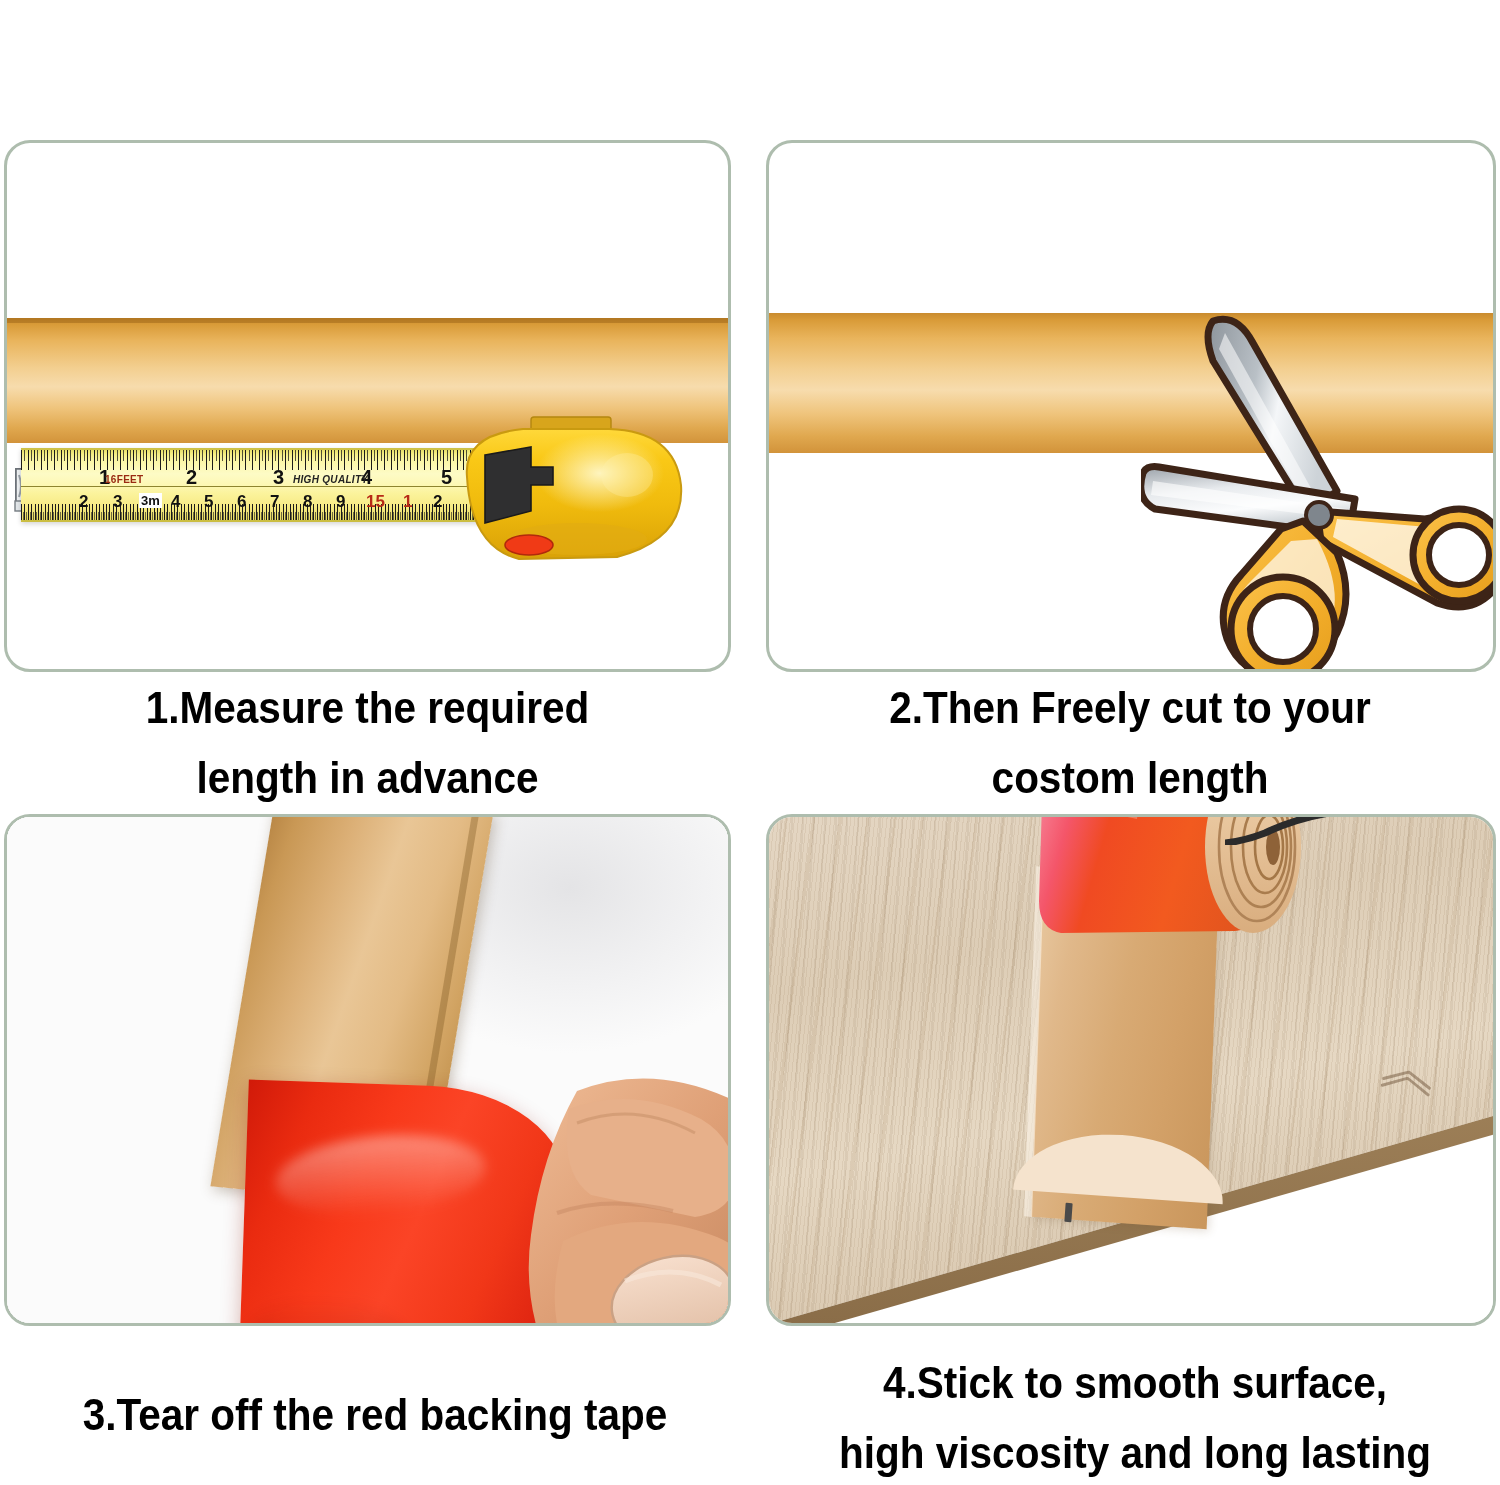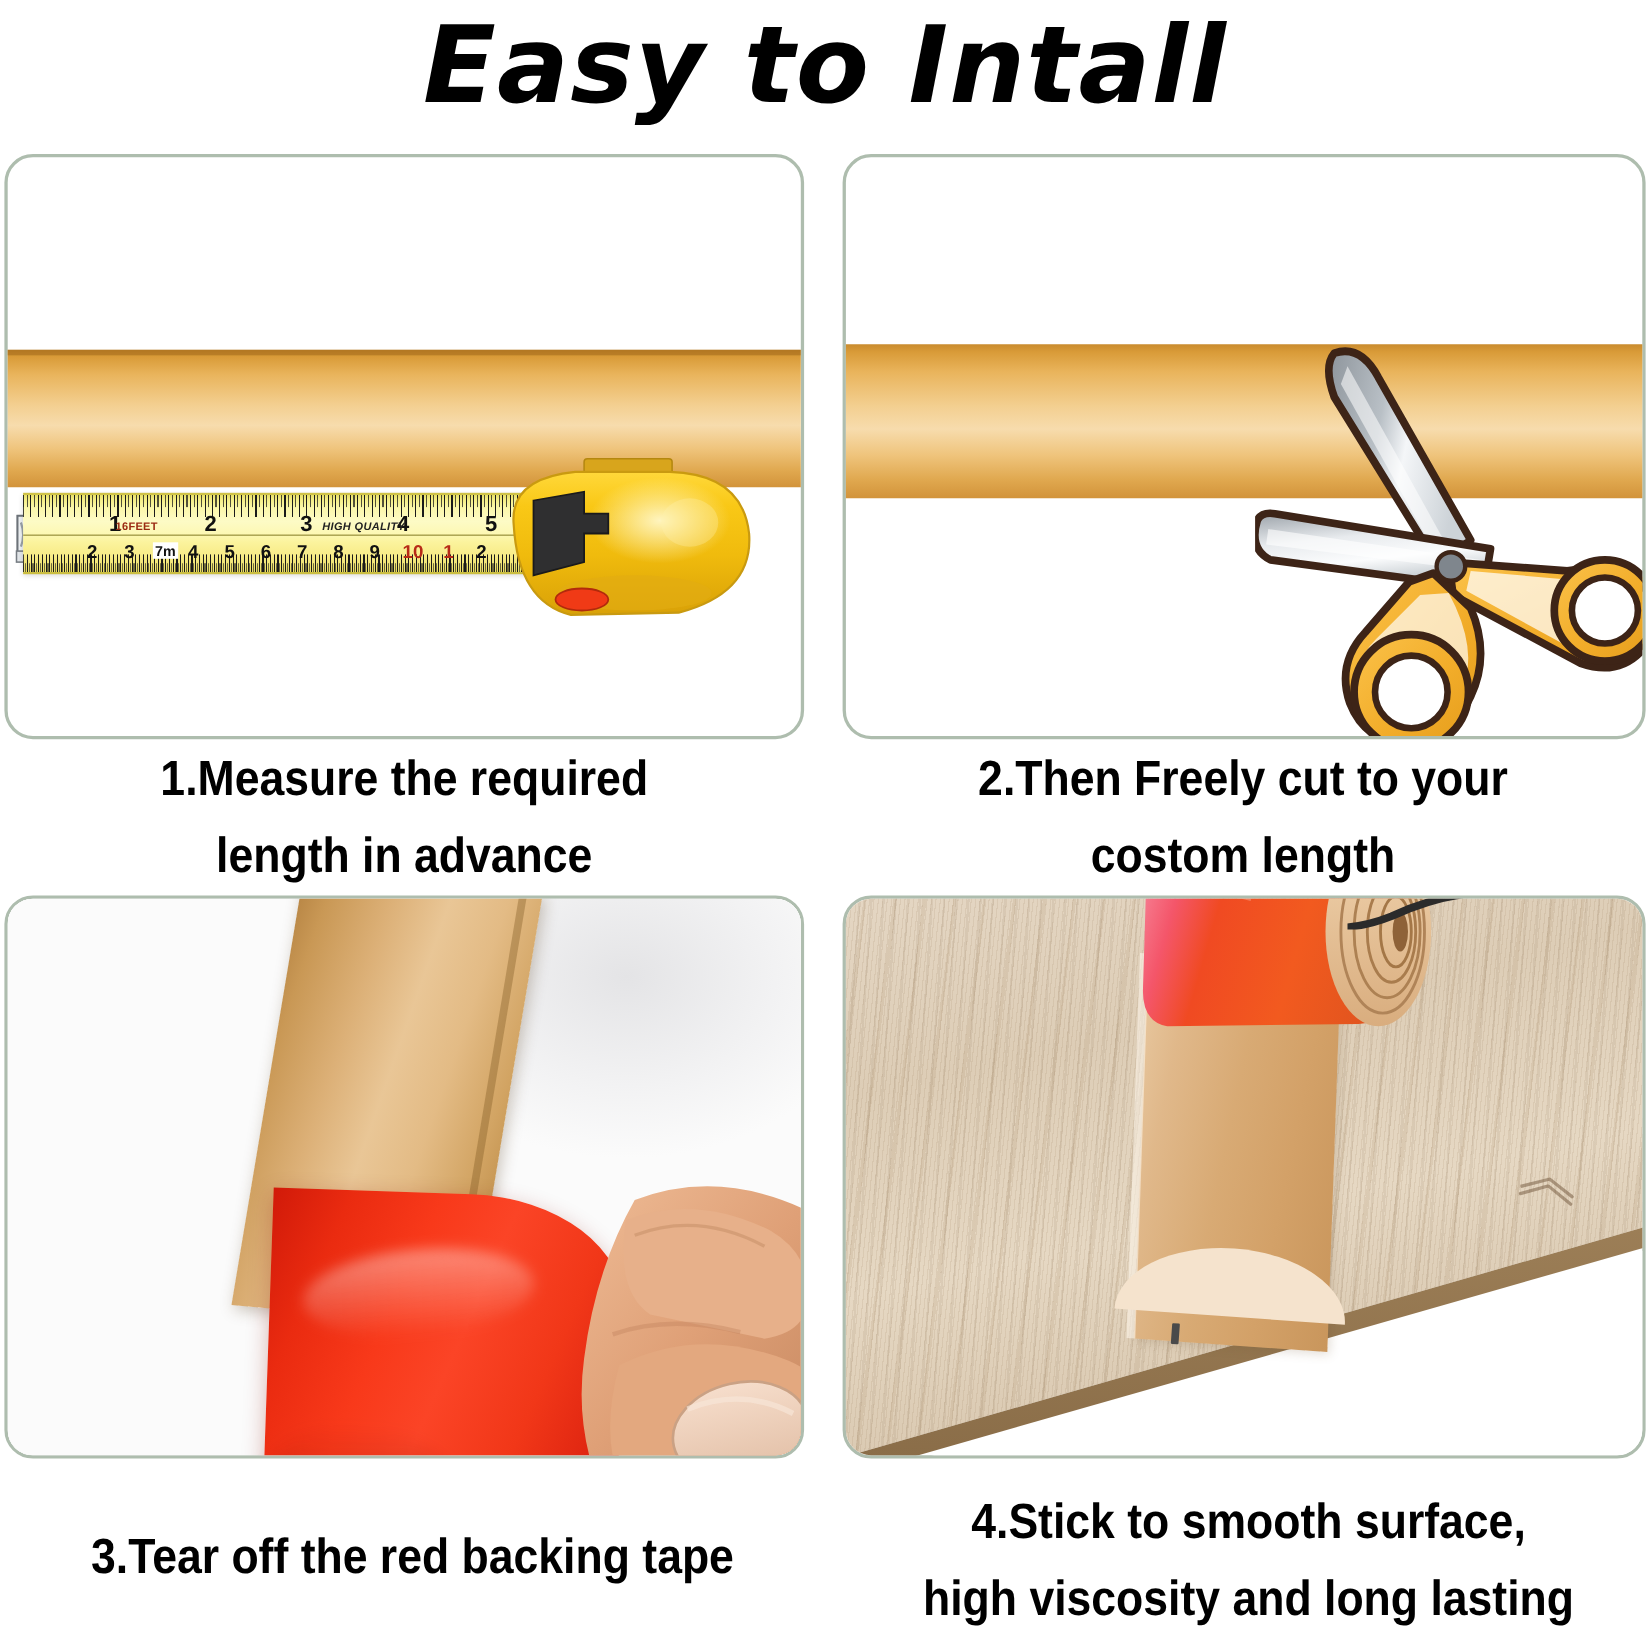--- a/index.html
+++ b/index.html
@@ -309,21 +309,20 @@
   .p4-cord {
     position: absolute; right: 148px; top: -8px;
     width: 120px; height: 36px;
   }
 </style>
 </head>
 <body>
 
 <div id="root">
 
-  <div class="title">Easy to Intall</div>
 
   <div class="panel" id="panel-1">
 
     <div class="tube-h" id="p1-tube"></div>
 
     <svg class="hook" viewBox="0 0 62 62">
       <path d="M3 14 L46 14 L46 48 L3 48 Z" fill="#d9dde1" stroke="#6d7379" stroke-width="2"></path>
       <path d="M3 14 L14 14 L14 48 L3 48 Z" fill="#eef1f3" stroke="#6d7379" stroke-width="1.6"></path>
       <path d="M6 20 Q10 31 6 42" fill="none" stroke="#9aa1a8" stroke-width="2"></path>
       <circle cx="20" cy="27" r="5" fill="#f0f3f5" stroke="#7c8389" stroke-width="1.6"></circle>
@@ -340,31 +339,31 @@
       <div class="ticks-bot2"></div>
 
       <span class="num-inch" style="left:78px">1</span>
       <span class="num-inch" style="left:165px">2</span>
       <span class="num-inch" style="left:252px">3</span>
       <span class="num-inch" style="left:340px">4</span>
       <span class="num-inch" style="left:420px">5</span>
 
       <span class="tape-brand" style="left:84px">16FEET</span>
       <span class="tape-brand dark" style="left:272px">HIGH QUALITY</span>
-      <span class="tape-5m" style="left:118px">7m</span>
+      <span class="tape-5m" style="left:118px">3m</span>
 
       <span class="num-cm" style="left:58px">2</span>
       <span class="num-cm" style="left:92px">3</span>
       <span class="num-cm" style="left:150px">4</span>
       <span class="num-cm" style="left:183px">5</span>
       <span class="num-cm" style="left:216px">6</span>
       <span class="num-cm" style="left:249px">7</span>
       <span class="num-cm" style="left:282px">8</span>
       <span class="num-cm" style="left:315px">9</span>
-      <span class="num-cm red" style="left:345px">10</span>
+      <span class="num-cm red" style="left:345px">15</span>
       <span class="num-cm red" style="left:382px">1</span>
       <span class="num-cm" style="left:412px">2</span>
     </div>
 
     <svg class="case" viewBox="0 0 234 160">
       <defs>
         <linearGradient id="caseg" x1="0" y1="0" x2="0" y2="1">
           <stop offset="0%" stop-color="#ffd83a"></stop>
           <stop offset="24%" stop-color="#f9c816"></stop>
           <stop offset="58%" stop-color="#f0bb0d"></stop>

